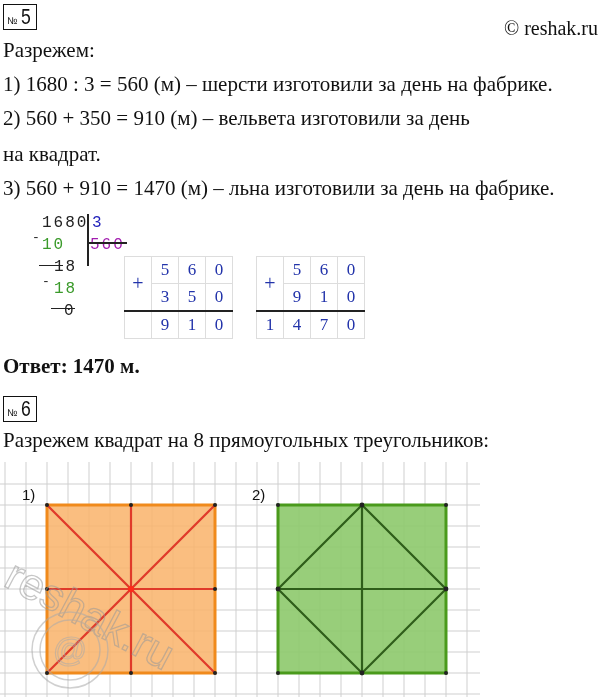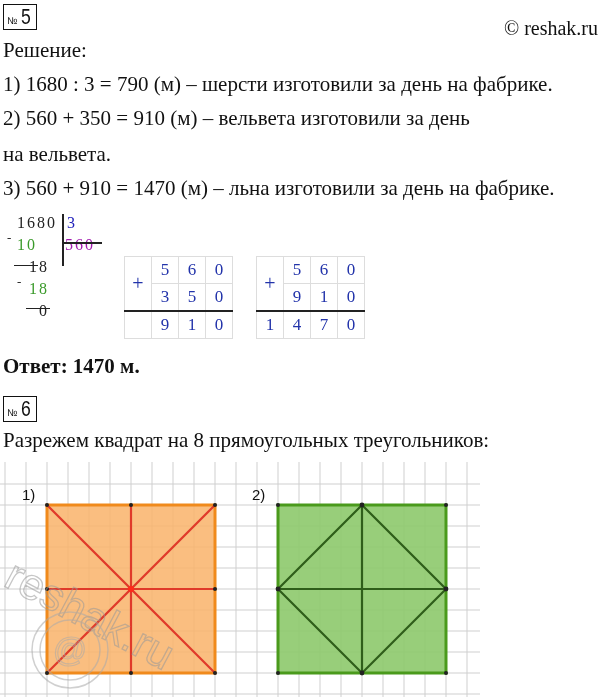--- a/index.html
+++ b/index.html
@@ -7,21 +7,21 @@
          font-family:"Liberation Serif", serif; color:#111; }
   .abs { position:absolute; }
   .txt { font-size:21px; line-height:24px; white-space:nowrap; }
   .task-badge { border:1.5px solid #111; height:24px; padding:0 3px;
                 display:flex; align-items:flex-end; font-family:"Liberation Sans", sans-serif; }
   .task-badge .no { font-size:10px; line-height:16px; margin-right:3px; }
   .task-badge .num { font-size:22px; line-height:24px; transform:scaleX(0.8); transform-origin:left; }
   .copyright { font-size:20px; }
 
   
-  .ld { font-family:Liberation Serif, serif; font-size:16px; }
+  .ld { font-family:Liberation Mono, monospace; font-size:16px;margin-left:25px; }
   .ld span { position:absolute; letter-spacing:2px; }
   .blk { color:#222; } .grn { color:#3a9a2a; } .blu { color:#2222bb; } .red { color:#a21caf; }
   .ld .line { position:absolute; background:#222; }
 
   
   table.add { position:absolute; border-collapse:collapse; font-family:"Liberation Serif", serif; }
   table.add td { width:26px; height:26px; border:1px solid #ddd; text-align:center;
                  font-size:17px; color:#2233aa; padding:0; }
   table.add tr.res td { border-top:2px solid #222; }
   table.add td.plus { font-size:20px; }
@@ -32,24 +32,24 @@
 </style>
 </head>
 <body>
 
 <div class="abs task-badge" style="left:3px;top:4px;">
   <span class="no">№</span>
   <span class="num">5</span>
 </div>
 <div class="abs txt copyright" style="right:5px;top:16px;">© reshak.ru</div>
 
-<div class="abs txt" style="left:3px;top:38px;">Решение:</div>
-<div class="abs txt" style="left:3px;top:72px;">1) 1680 : 3 = 790 (м) – шерсти изготовили за день на фабрике.</div>
+<div class="abs txt" style="left:3px;top:38px;">Разрежем:</div>
+<div class="abs txt" style="left:3px;top:72px;">1) 1680 : 3 = 560 (м) – шерсти изготовили за день на фабрике.</div>
 <div class="abs txt" style="left:3px;top:106px;">2) 560 + 350 = 910 (м) – вельвета изготовили за день</div>
-<div class="abs txt" style="left:3px;top:142px;">на вельвета.</div>
+<div class="abs txt" style="left:3px;top:142px;">на квадрат.</div>
 <div class="abs txt" style="left:3px;top:176px;">3) 560 + 910 = 1470 (м) – льна изготовили за день на фабрике.</div>
 
 <div class="abs ld" style="left:0;top:0;width:120px;height:340px;">
   <span class="blk" style="left:17px;top:214px;">1680</span>
   <span class="blu" style="left:67px;top:214px;">3</span>
   <span class="blk" style="left:7px;top:230px;font-size:13px;">-</span>
   <span class="grn" style="left:17px;top:236px;">10</span>
   <span class="red" style="left:65px;top:236px;">560</span>
   <span class="blk" style="left:29px;top:258px;">18</span>
   <span class="blk" style="left:17px;top:274px;font-size:13px;">-</span>

